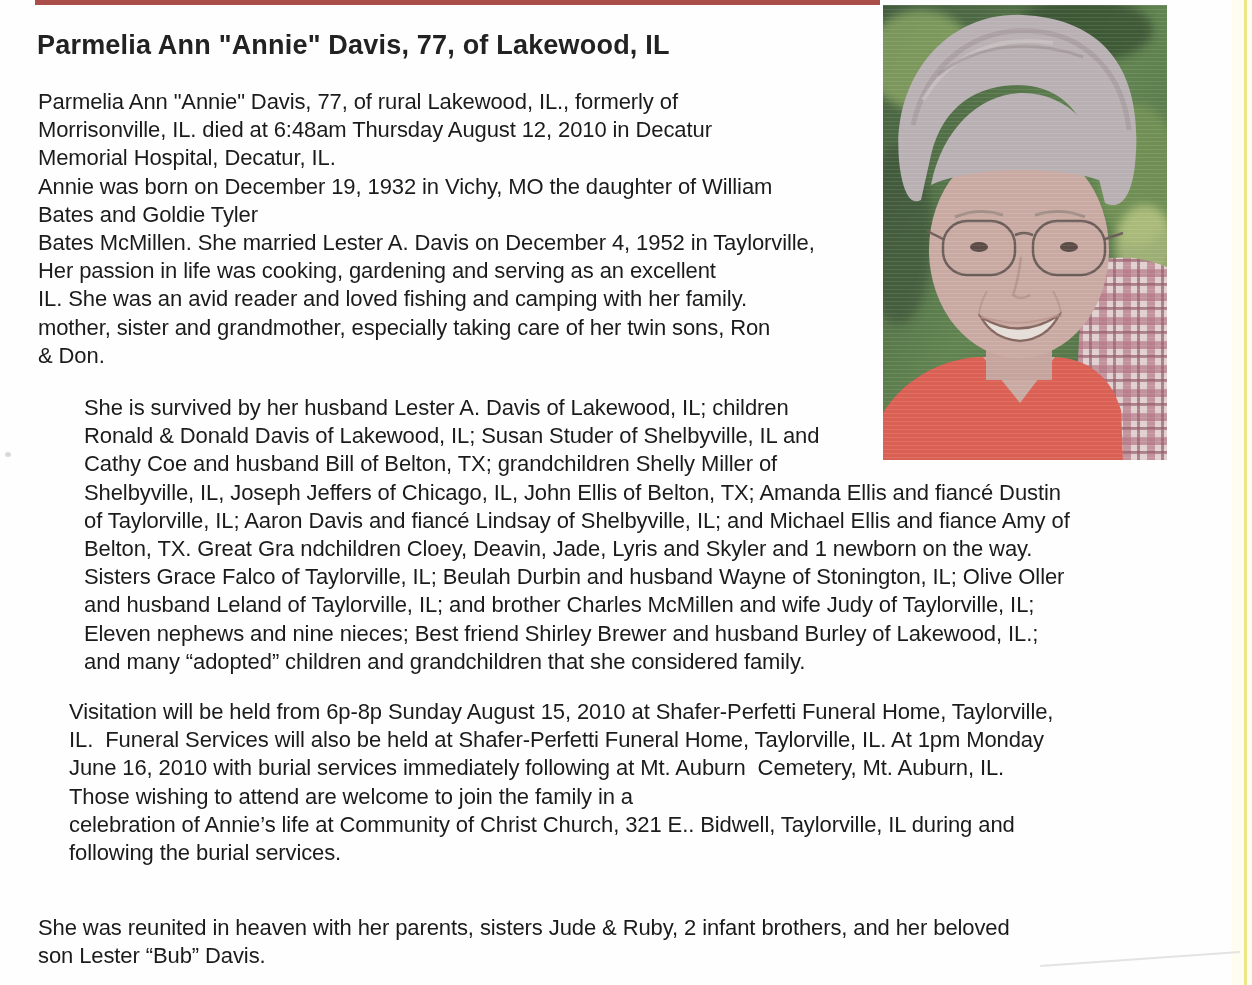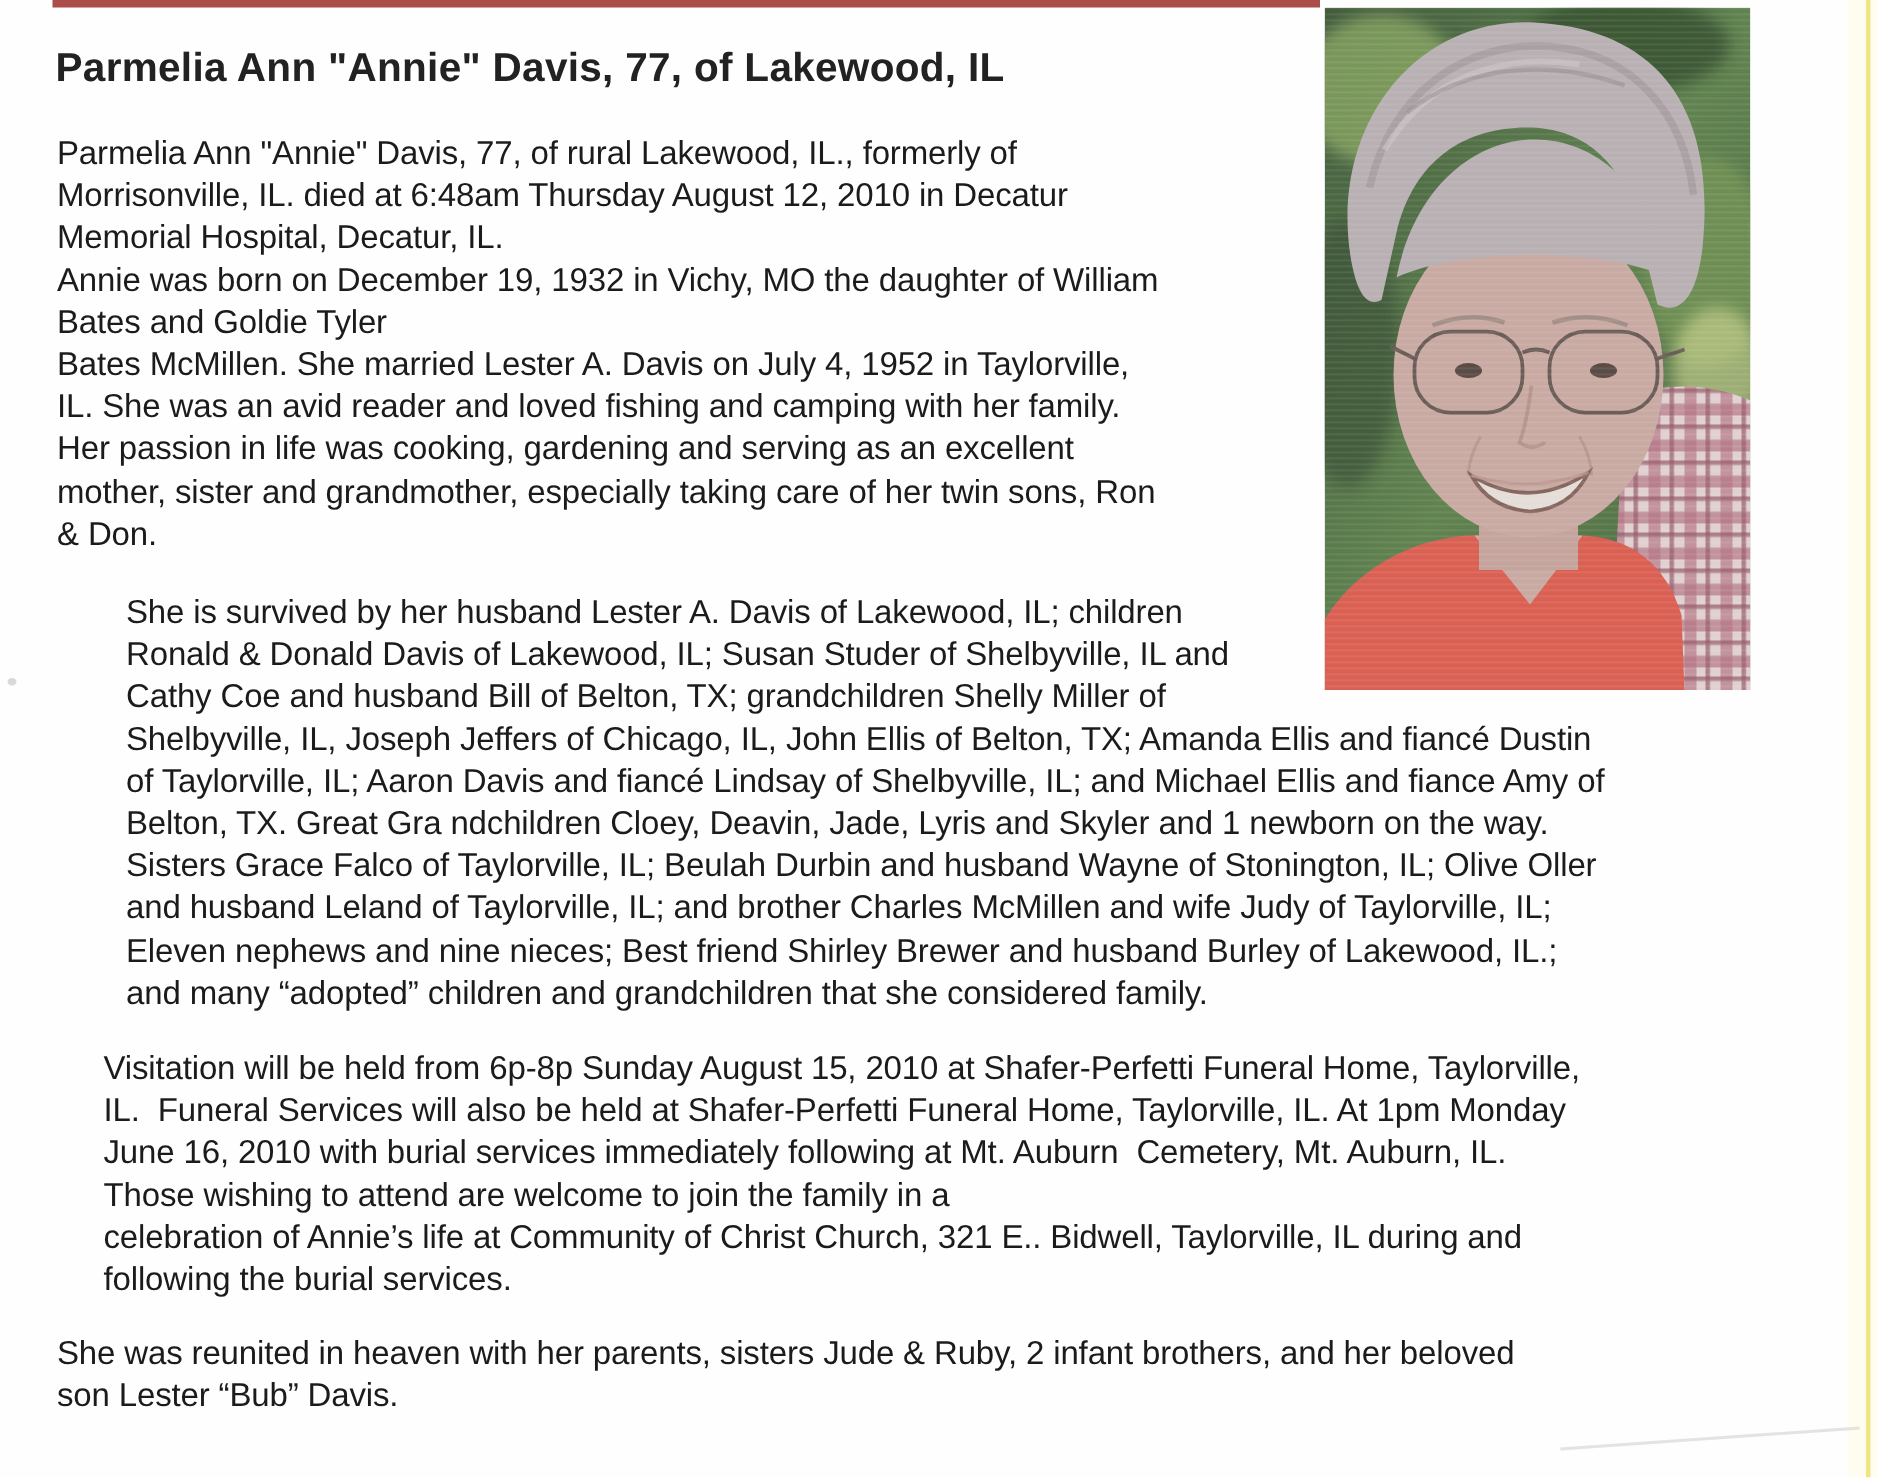--- a/index.html
+++ b/index.html
@@ -44,21 +44,21 @@
     position: absolute;
     left: 38px;
     font-size: 22px;
     line-height: 28.2px;
     letter-spacing: -0.1px;
   }
   .para .line { white-space: pre-wrap; }
   .p1 { top: 88px;  width: 845px; }
   .p2 { top: 394px; width: 1190px; margin-left: 46px; }
   .p3 { top: 698px; width: 1190px; margin-left: 31px; }
-  .p4 { top: 888px; width: 1190px; }
+  .p4 { top: 914px; width: 1190px; }
   .photo-frame {
     position: absolute;
     left: 883px; top: 5px;
     width: 284px; height: 455px;
     overflow: hidden;
   }
   .scan-speck {
     position: absolute;
     left: 5px; top: 452px;
     width: 6px; height: 5px;
@@ -85,23 +85,23 @@
   <div class="right-line"></div>
 
   <h1 class="title">Parmelia Ann "Annie" Davis, 77, of Lakewood, IL</h1>
 
   <div class="para p1">
       <div class="line">Parmelia Ann "Annie" Davis, 77, of rural Lakewood, IL., formerly of</div>
       <div class="line">Morrisonville, IL. died at 6:48am Thursday August 12, 2010 in Decatur</div>
       <div class="line">Memorial Hospital, Decatur, IL.</div>
       <div class="line">Annie was born on December 19, 1932 in Vichy, MO the daughter of William</div>
       <div class="line">Bates and Goldie Tyler</div>
-      <div class="line">Bates McMillen. She married Lester A. Davis on July 4, 1952 in Taylorville,</div>
+      <div class="line">Bates McMillen. She married Lester A. Davis on December 4, 1952 in Taylorville,</div>
+      <div class="line">Her passion in life was cooking, gardening and serving as an excellent</div>
       <div class="line">IL. She was an avid reader and loved fishing and camping with her family.</div>
-      <div class="line">Her passion in life was cooking, gardening and serving as an excellent</div>
       <div class="line">mother, sister and grandmother, especially taking care of her twin sons, Ron</div>
       <div class="line">&amp; Don.</div>
     </div>
   <div class="para p2">
       <div class="line">She is survived by her husband Lester A. Davis of Lakewood, IL; children</div>
       <div class="line">Ronald &amp; Donald Davis of Lakewood, IL; Susan Studer of Shelbyville, IL and</div>
       <div class="line">Cathy Coe and husband Bill of Belton, TX; grandchildren Shelly Miller of</div>
       <div class="line">Shelbyville, IL, Joseph Jeffers of Chicago, IL, John Ellis of Belton, TX; Amanda Ellis and fiancé Dustin</div>
       <div class="line">of Taylorville, IL; Aaron Davis and fiancé Lindsay of Shelbyville, IL; and Michael Ellis and fiance Amy of</div>
       <div class="line">Belton, TX. Great Gra ndchildren Cloey, Deavin, Jade, Lyris and Skyler and 1 newborn on the way.</div>

